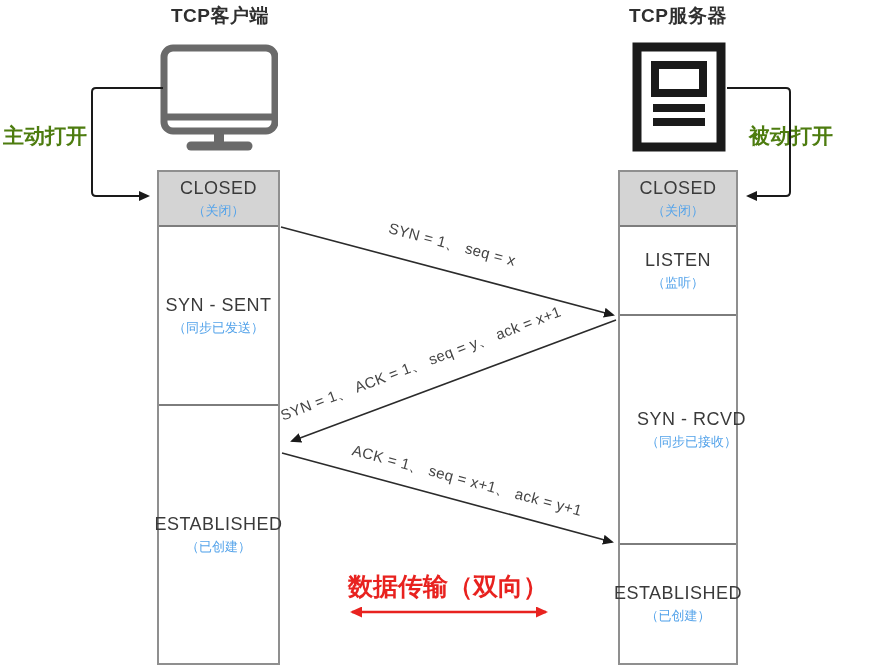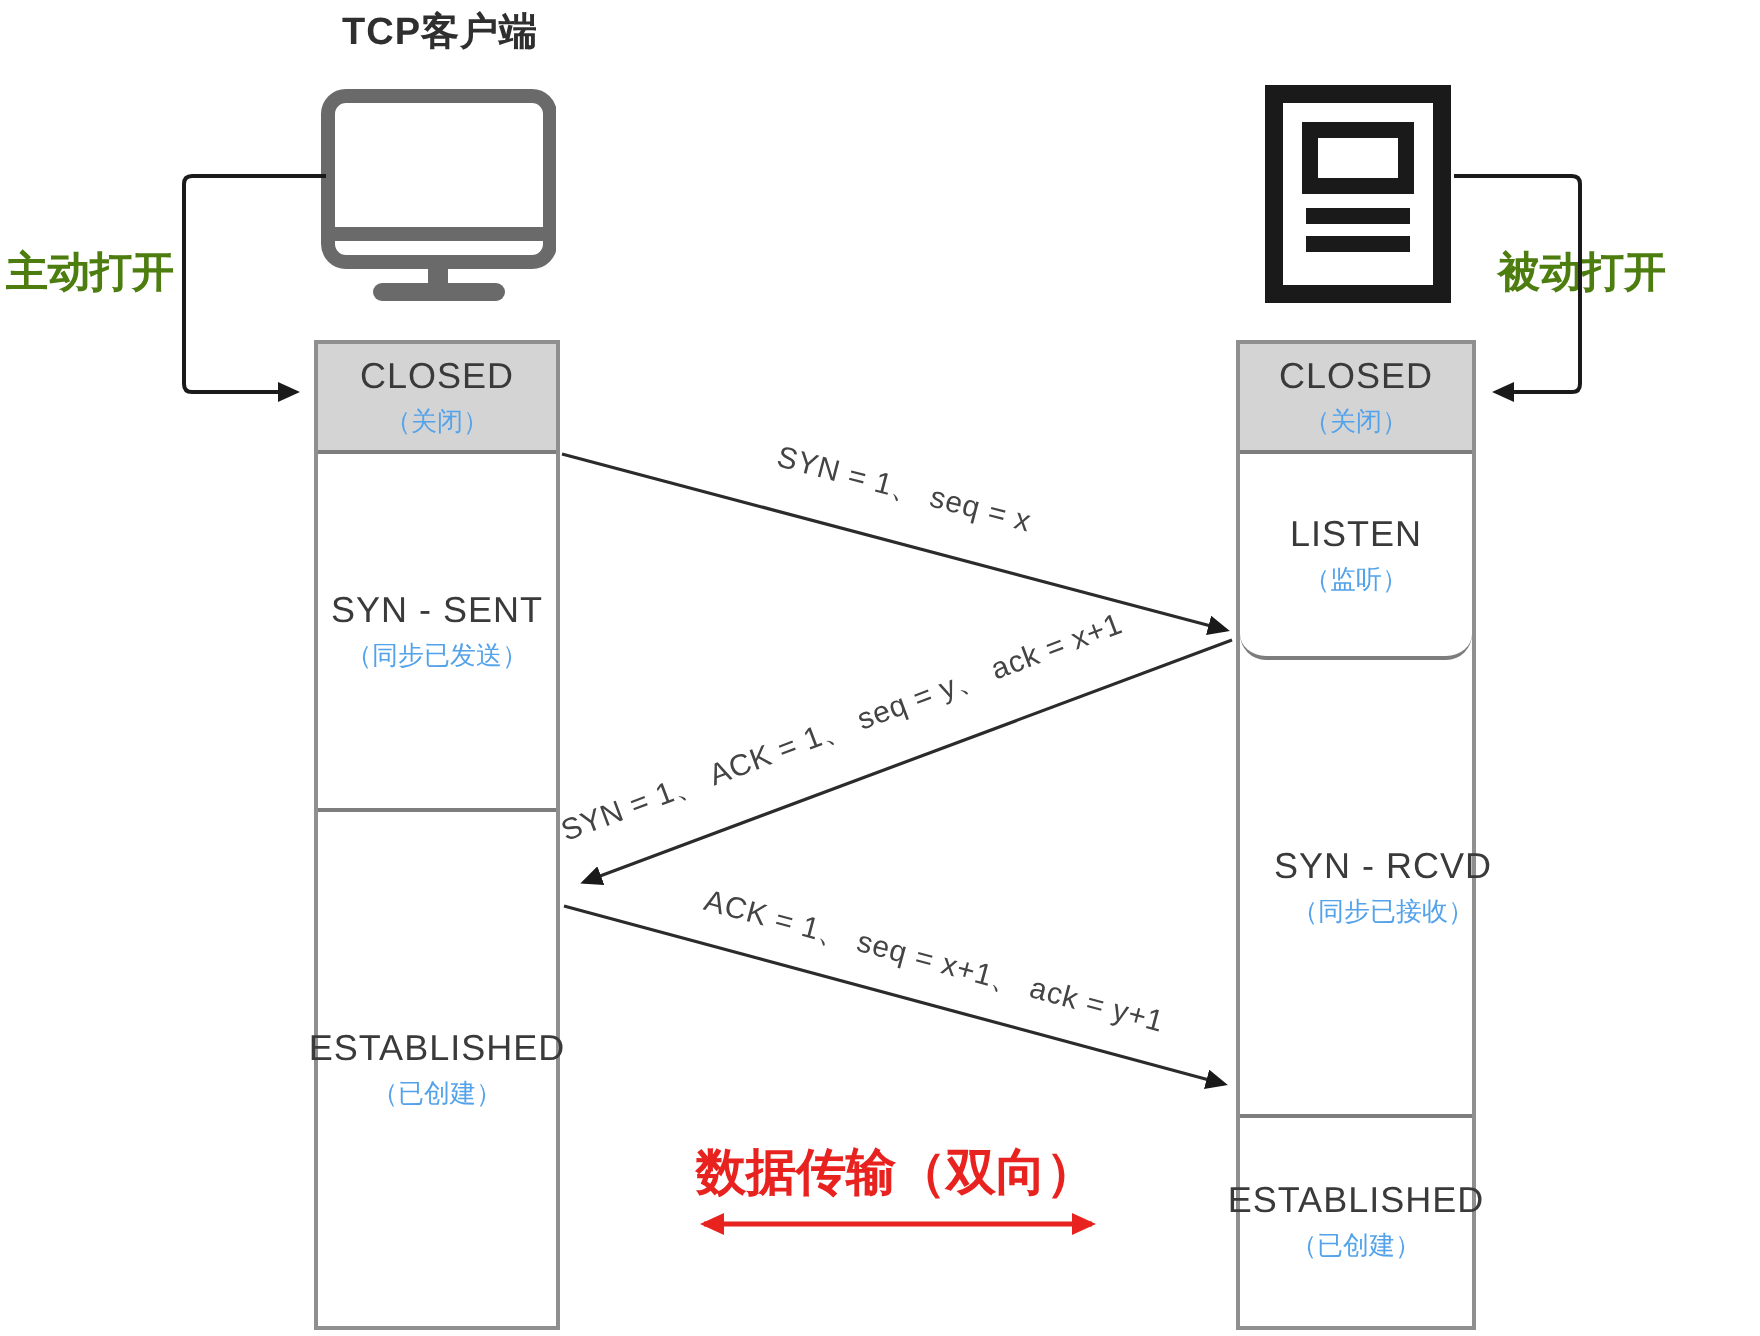--- a/index.html
+++ b/index.html
@@ -77,21 +77,21 @@
     color: #54a3ea;
     white-space: nowrap;
   }
 
   
   .c-closed { height: 55px; }
   .c-synsent { height: 179px; }
   .c-established { flex: 1; }
   
   .s-closed { height: 55px; }
-  .s-listen { height: 103px; border-radius: 13px; }
+  .s-listen { height: 89px; }
   .s-synrcvd { height: 229px; padding-left: 27px; }
   .s-established { flex: 1; }
 
   .arrows-layer {
     position: absolute;
     left: 0; top: 0;
     width: 880px; height: 668px;
     pointer-events: none;
   }
 
@@ -115,20 +115,21 @@
     color: #e8221f;
     white-space: nowrap;
   }
 </style>
 </head>
 <body>
 
 <div class="canvas">
 
   <div class="title client">TCP客户端</div>
+  <div class="title server">TCP服务器</div>
 
   <div class="open-label client">主动打开</div>
   <div class="open-label server">被动打开</div>
 
   <div class="icon-wrap monitor">
     <svg width="120" height="108" viewBox="0 0 120 108" aria-hidden="true">
       <rect x="6" y="4" width="111" height="83" rx="9" fill="#ffffff" stroke="#6a6a6a" stroke-width="7"></rect>
       <line x1="8" y1="73" x2="115" y2="73" stroke="#6a6a6a" stroke-width="7"></line>
       <line x1="61" y1="87" x2="61" y2="99" stroke="#6a6a6a" stroke-width="10"></line>
       <line x1="33" y1="102" x2="90" y2="102" stroke="#6a6a6a" stroke-width="9" stroke-linecap="round"></line>

